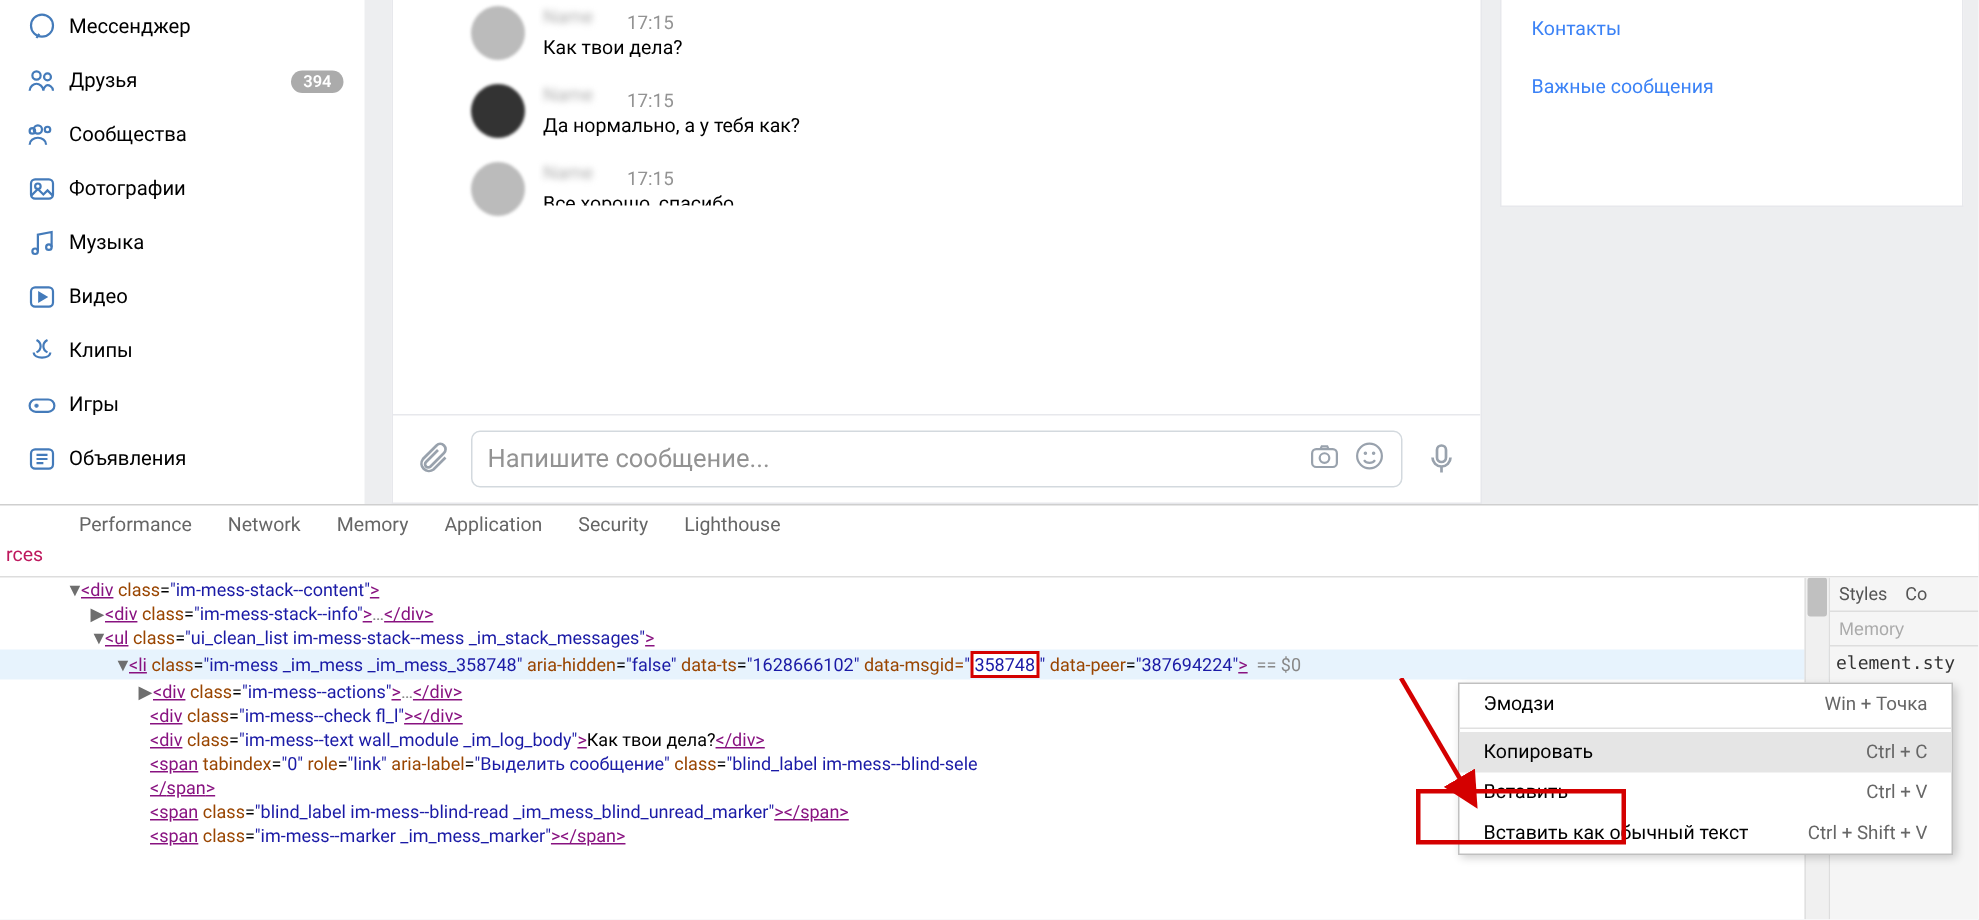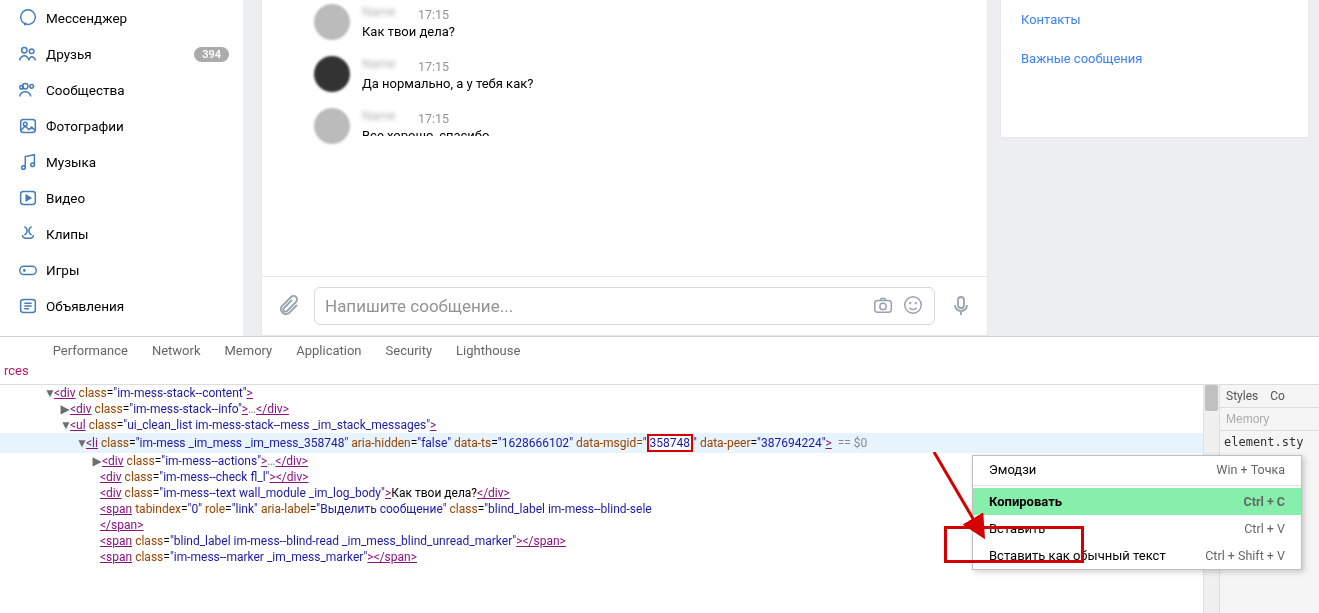--- a/index.html
+++ b/index.html
@@ -54,21 +54,21 @@
   .dt-side-tabs { display: flex; border-bottom: 1px solid #ddd; color: #555; font-family: -apple-system, sans-serif; font-size: 12px; padding: 4px 6px; gap: 12px; }
   .dt-filter { padding: 4px 6px; color: #aaa; font-family: -apple-system, sans-serif; font-size: 12px; border-bottom: 1px solid #ddd; }
   .dt-style-body { padding: 4px; color: #333; font-family: Consolas, monospace; font-size: 12px; }
   .dt-scroll { position: absolute; right: 0; top: 0; bottom: 0; width: 16px; background: #f0f0f0; border-left: 1px solid #e0e0e0; }
   .dt-scroll .thumb { position: absolute; top: 0; left: 1px; right: 1px; height: 26px; background: #c0c0c0; border-radius: 2px; }
 
   
   .ctx-menu { position: absolute; left: 972px; top: 455px; width: 330px; background: #fff; border: 1px solid #c0c0c0; box-shadow: 2px 2px 6px rgba(0,0,0,0.2); font-family: -apple-system, "Segoe UI", sans-serif; font-size: 13px; color: #000; }
   .ctx-item { display: flex; justify-content: space-between; padding: 6px 16px; cursor: default; }
   .ctx-item .shcut { color: #666; font-size: 12.5px; }
-  .ctx-item.sel { background: #86efac; font-weight: bold; }
+  .ctx-item.sel { background: #e5e5e5; }
   .ctx-sep { height: 1px; background: #e0e0e0; margin: 2px 0; }
   .hlbox2 { position: absolute; left: 944px; top: 526px; width: 140px; height: 37px; border: 3px solid #d40000; pointer-events: none; }
 
   
   .red-arrow { position: absolute; left: 930px; top: 452px; width: 60px; height: 90px; pointer-events: none; }
 </style>
 </head>
 <body>
 
 <div class="vk-top">

